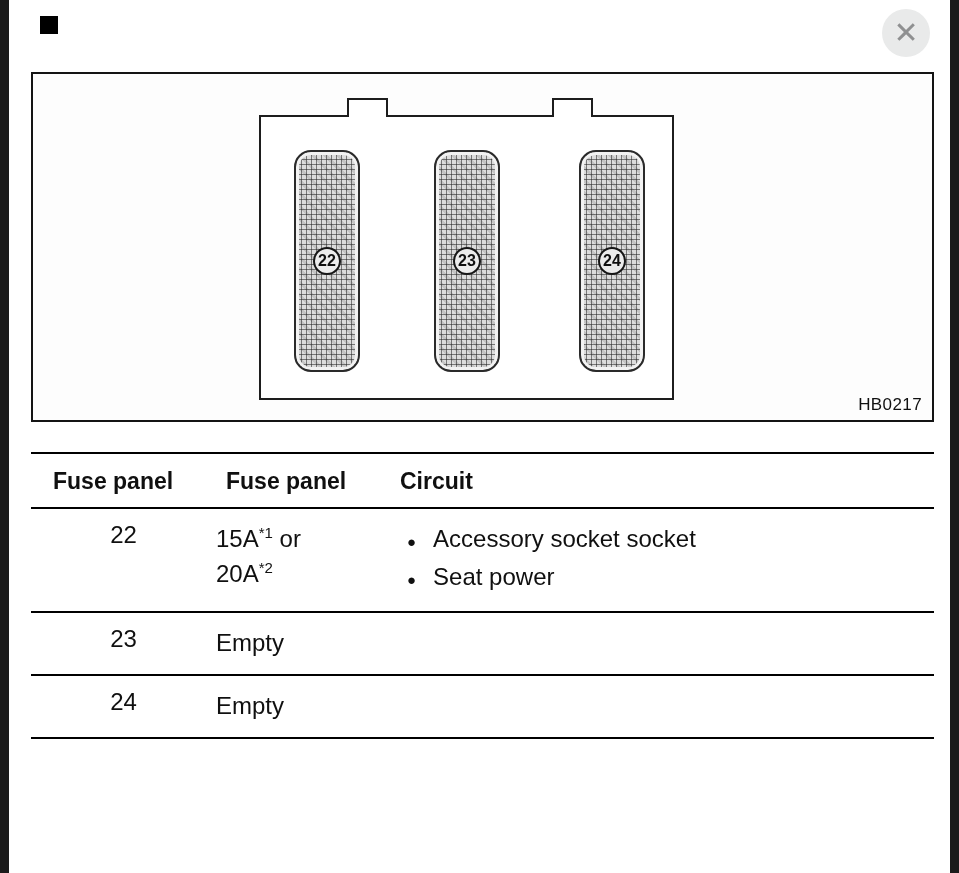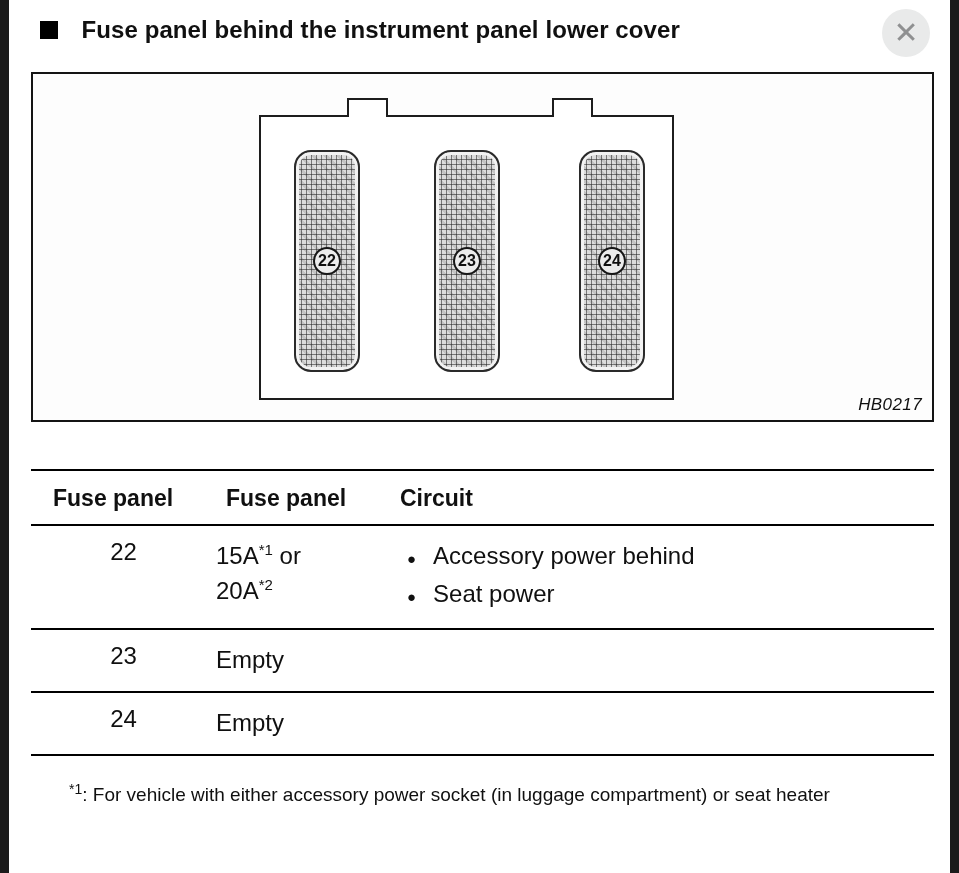--- a/index.html
+++ b/index.html
@@ -62,24 +62,24 @@
   .fuse.f1 { left: 33px; }
   .fuse.f2 { left: 173px; }
   .fuse.f3 { left: 318px; }
   .fuse-num {
     position: absolute; top: 50%; left: 50%; transform: translate(-50%,-50%);
     width: 28px; height: 28px; border-radius: 50%;
     background: #ececec; border: 2px solid #161616;
     display: flex; align-items: center; justify-content: center;
     font-size: 16px; font-weight: bold; color: #101010;
   }
-  .diagram-code { position: absolute; right: 10px; bottom: 5px; font-size: 17px; letter-spacing: 0.4px; font-style: italic; }
+  .diagram-code { position: absolute; right: 10px; bottom: 5px; font-size: 17px; letter-spacing: 0.4px; }
 
   
-  .fuse-table { width: 100%; margin-top: 47px; border-collapse: collapse; }
+  .fuse-table { width: 100%; margin-top: 30px; border-collapse: collapse; }
   .fuse-table thead tr { border-top: 2px solid #000; border-bottom: 2px solid #000; }
   .fuse-table tbody tr { border-bottom: 2px solid #000; }
   .fuse-table th {
     font-size: 23px; font-weight: bold; text-align: left;
     padding: 14px 0 12px 0; white-space: nowrap;
   }
   .fuse-table th.c1 { width: 185px; padding-left: 22px; }
   .fuse-table th.c2 { width: 166px; padding-left: 10px; }
   .fuse-table th.c3 { padding-left: 18px; }
   .fuse-table td { font-size: 24px; padding: 12px 0 14px 0; vertical-align: top; }
@@ -96,21 +96,20 @@
   .fn-sup { font-size: 14px; vertical-align: super; line-height: 0; }
 </style>
 </head>
 <body>
 
 <div class="edge left"></div>
 <div class="edge right"></div>
 
 <header class="titlebar">
   <span class="title-bullet"></span>
-  <h1>Fuse panel behind the instrument panel lower cover</h1>
   <button class="close-btn">
     <span class="close-glyph">✕</span>
   </button>
 </header>
 
 <div class="main">
 
   <div class="diagram-box">
     <div class="panel">
       <div class="tab t1"></div>
@@ -139,21 +138,21 @@
     <tbody>
       <tr>
         <td class="c1">22</td>
         <td class="c2">
           <div><span>15A</span><span class="sup">*1</span><span> or</span></div>
           <div><span>20A</span><span class="sup">*2</span></div>
         </td>
         <td class="c3">
           <div class="circuit">
             <span class="circuit-dot">●</span>
-            <span>Accessory power behind</span>
+            <span>Accessory socket socket</span>
           </div>
           <div class="circuit">
             <span class="circuit-dot">●</span>
             <span>Seat power</span>
           </div>
         </td>
       </tr>
       <tr>
         <td class="c1">23</td>
         <td class="c2">Empty</td>
@@ -163,14 +162,13 @@
         <td class="c1">24</td>
         <td class="c2">Empty</td>
         <td class="c3"></td>
       </tr>
     </tbody>
   </table>
 
 </div>
 
 <div class="footnotes">
-  <p><span class="fn-sup">*1</span><span>: For vehicle with either accessory power socket (in luggage compartment) or seat heater</span></p>
 </div>
 
 </body></html>

